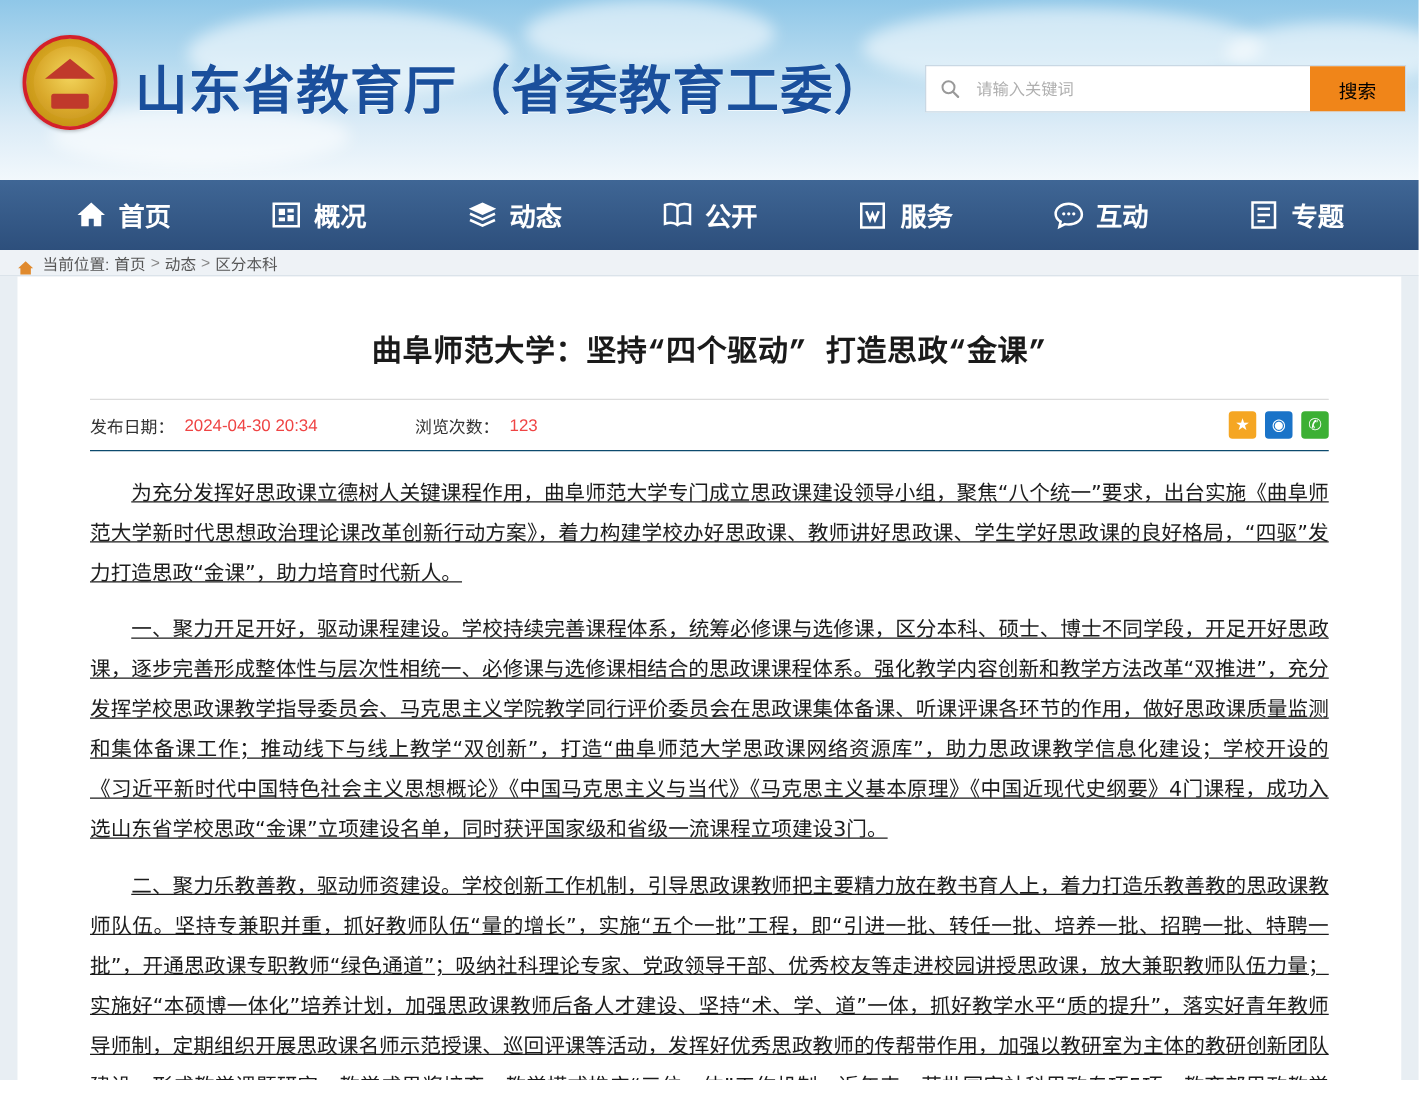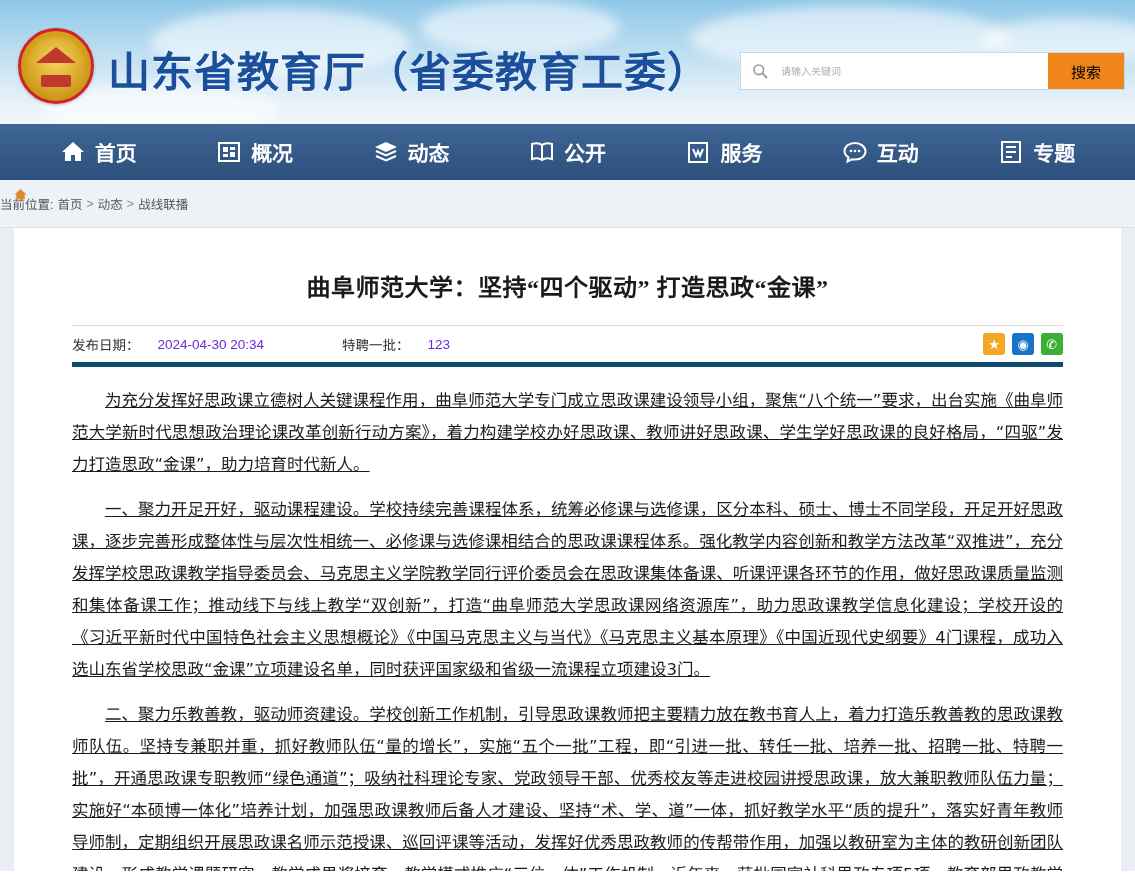--- a/index.html
+++ b/index.html
@@ -7,21 +7,21 @@
     margin: 0; padding: 0;
     width: 1135px; height: 874px;
     overflow: hidden;
     font-family: "Liberation Sans", "DejaVu Sans", sans-serif;
     background: #ffffff;
   }
 
   
   .header {
     position: relative;
-    height: 124px;
+    height: 144px;
     background: linear-gradient(to bottom, #8fc7e8 0%, #b9dcf0 38%, #dcecf7 70%, #f2f8fc 100%);
     overflow: hidden;
   }
   .cloud {
     position: absolute;
     background: rgba(255,255,255,0.55);
     border-radius: 50%;
     filter: blur(6px);
   }
   .c1 { width: 260px; height: 70px; left: 150px; top: 8px; }
@@ -81,21 +81,21 @@
     display: flex;
     background: #fff;
     border: 1px solid #c9d8e4;
   }
   .search-icon-wrap {
     width: 38px; display: flex; align-items: center; justify-content: center;
   }
   .search-input {
     flex: 1;
     border: none; outline: none;
-    font-size: 10px;
+    font-size: 13px;
     color: #333;
     background: transparent;
   }
   .search-input::placeholder { color: #b0b0b0; }
   .search-btn {
     width: 76px;
     background: #f08519;
     color: #000000;
     border: none;
     font-size: 15px;
@@ -120,25 +120,26 @@
     font-size: 21px;
     font-weight: bold;
     cursor: pointer;
     padding: 0 6px;
     font-family: "DejaVu Sans", "Liberation Sans", sans-serif;
   }
   .nav-ico { width: 26px; height: 26px; display: inline-block; }
 
   
   .breadcrumb {
-    height: 48px;
+    height: 21px;
     background: #eef2f6;
     border-bottom: 1px solid #dbe3ea;
     display: flex;
     align-items: center;
+    padding-left: 34px;
     font-size: 12.5px;
     color: #555;
     position: relative;
   }
   .home-ico {
     position: absolute; left: 14px; top: 8px;
     width: 13px; height: 13px;
   }
   .breadcrumb a { color: #555; text-decoration: none; }
   .breadcrumb .sep { margin: 0 4px; color: #888; }
@@ -155,35 +156,35 @@
     padding: 26px 58px 0 58px;
     overflow: hidden;
   }
   .doc-title {
     text-align: center;
     font-size: 24px;
     font-weight: bold;
     color: #1a1a1a;
     letter-spacing: .5px;
     margin: 14px 0 22px;
-    font-family: Liberation Serif, serif;
+    font-family: Liberation Mono, monospace;
   }
   .meta {
     border-top: 1px solid #dcdcdc;
-    border-bottom: 5px solid #0c4a6e;
+    border-bottom: 1px solid #0c4a6e;
     height: 42px;
     display: flex;
     align-items: center;
     font-size: 13.5px;
     color: #333;
     position: relative;
   }
   .meta .m1 { margin-left: 0; }
   .meta .m-label { color: #333; }
-  .meta .m-val { color: #6d28d9; margin-left: 18px; }
+  .meta .m-val { color: #ef4444; margin-left: 8px; }
   .meta-spacer1 { width: 78px; }
   .meta-views-val { margin-left: 52px; }
   .share {
     position: absolute;
     right: 0; top: 50%;
     transform: translateY(-50%);
     display: flex;
     gap: 7px;
   }
   .share-ico {
@@ -320,33 +321,33 @@
     <svg width="13" height="13" viewBox="0 0 13 13">
         <path d="M6.5 1 L12.5 6.5 h-1.8 v5 H2.3 v-5 H.5 Z" fill="#e08a2e"></path>
       </svg>
   </span>
   <span>当前位置:</span>
   <span style="width:4px"></span>
   <a href="#">首页</a>
   <span class="sep">&gt;</span>
   <a href="#">动态</a>
   <span class="sep">&gt;</span>
-  <a href="#">战线联播</a>
+  <a href="#">区分本科</a>
 </div>
 
 <div class="page-wrap">
   <div class="doc">
 
     <div class="doc-title">曲阜师范大学：坚持“四个驱动” 打造思政“金课”</div>
 
     <div class="meta">
       <span class="m-label m1">发布日期：</span>
       <span class="m-val">2024-04-30 20:34</span>
       <span class="meta-spacer1"></span>
-      <span class="m-label">特聘一批：</span>
+      <span class="m-label">浏览次数：</span>
       <span class="m-val meta-views-val">123</span>
 
       <span class="share">
         <span class="share-ico s-star">★</span>
         <span class="share-ico s-eye">◉</span>
         <span class="share-ico s-wx">✆</span>
       </span>
     </div>
 
     <div class="body-text">

